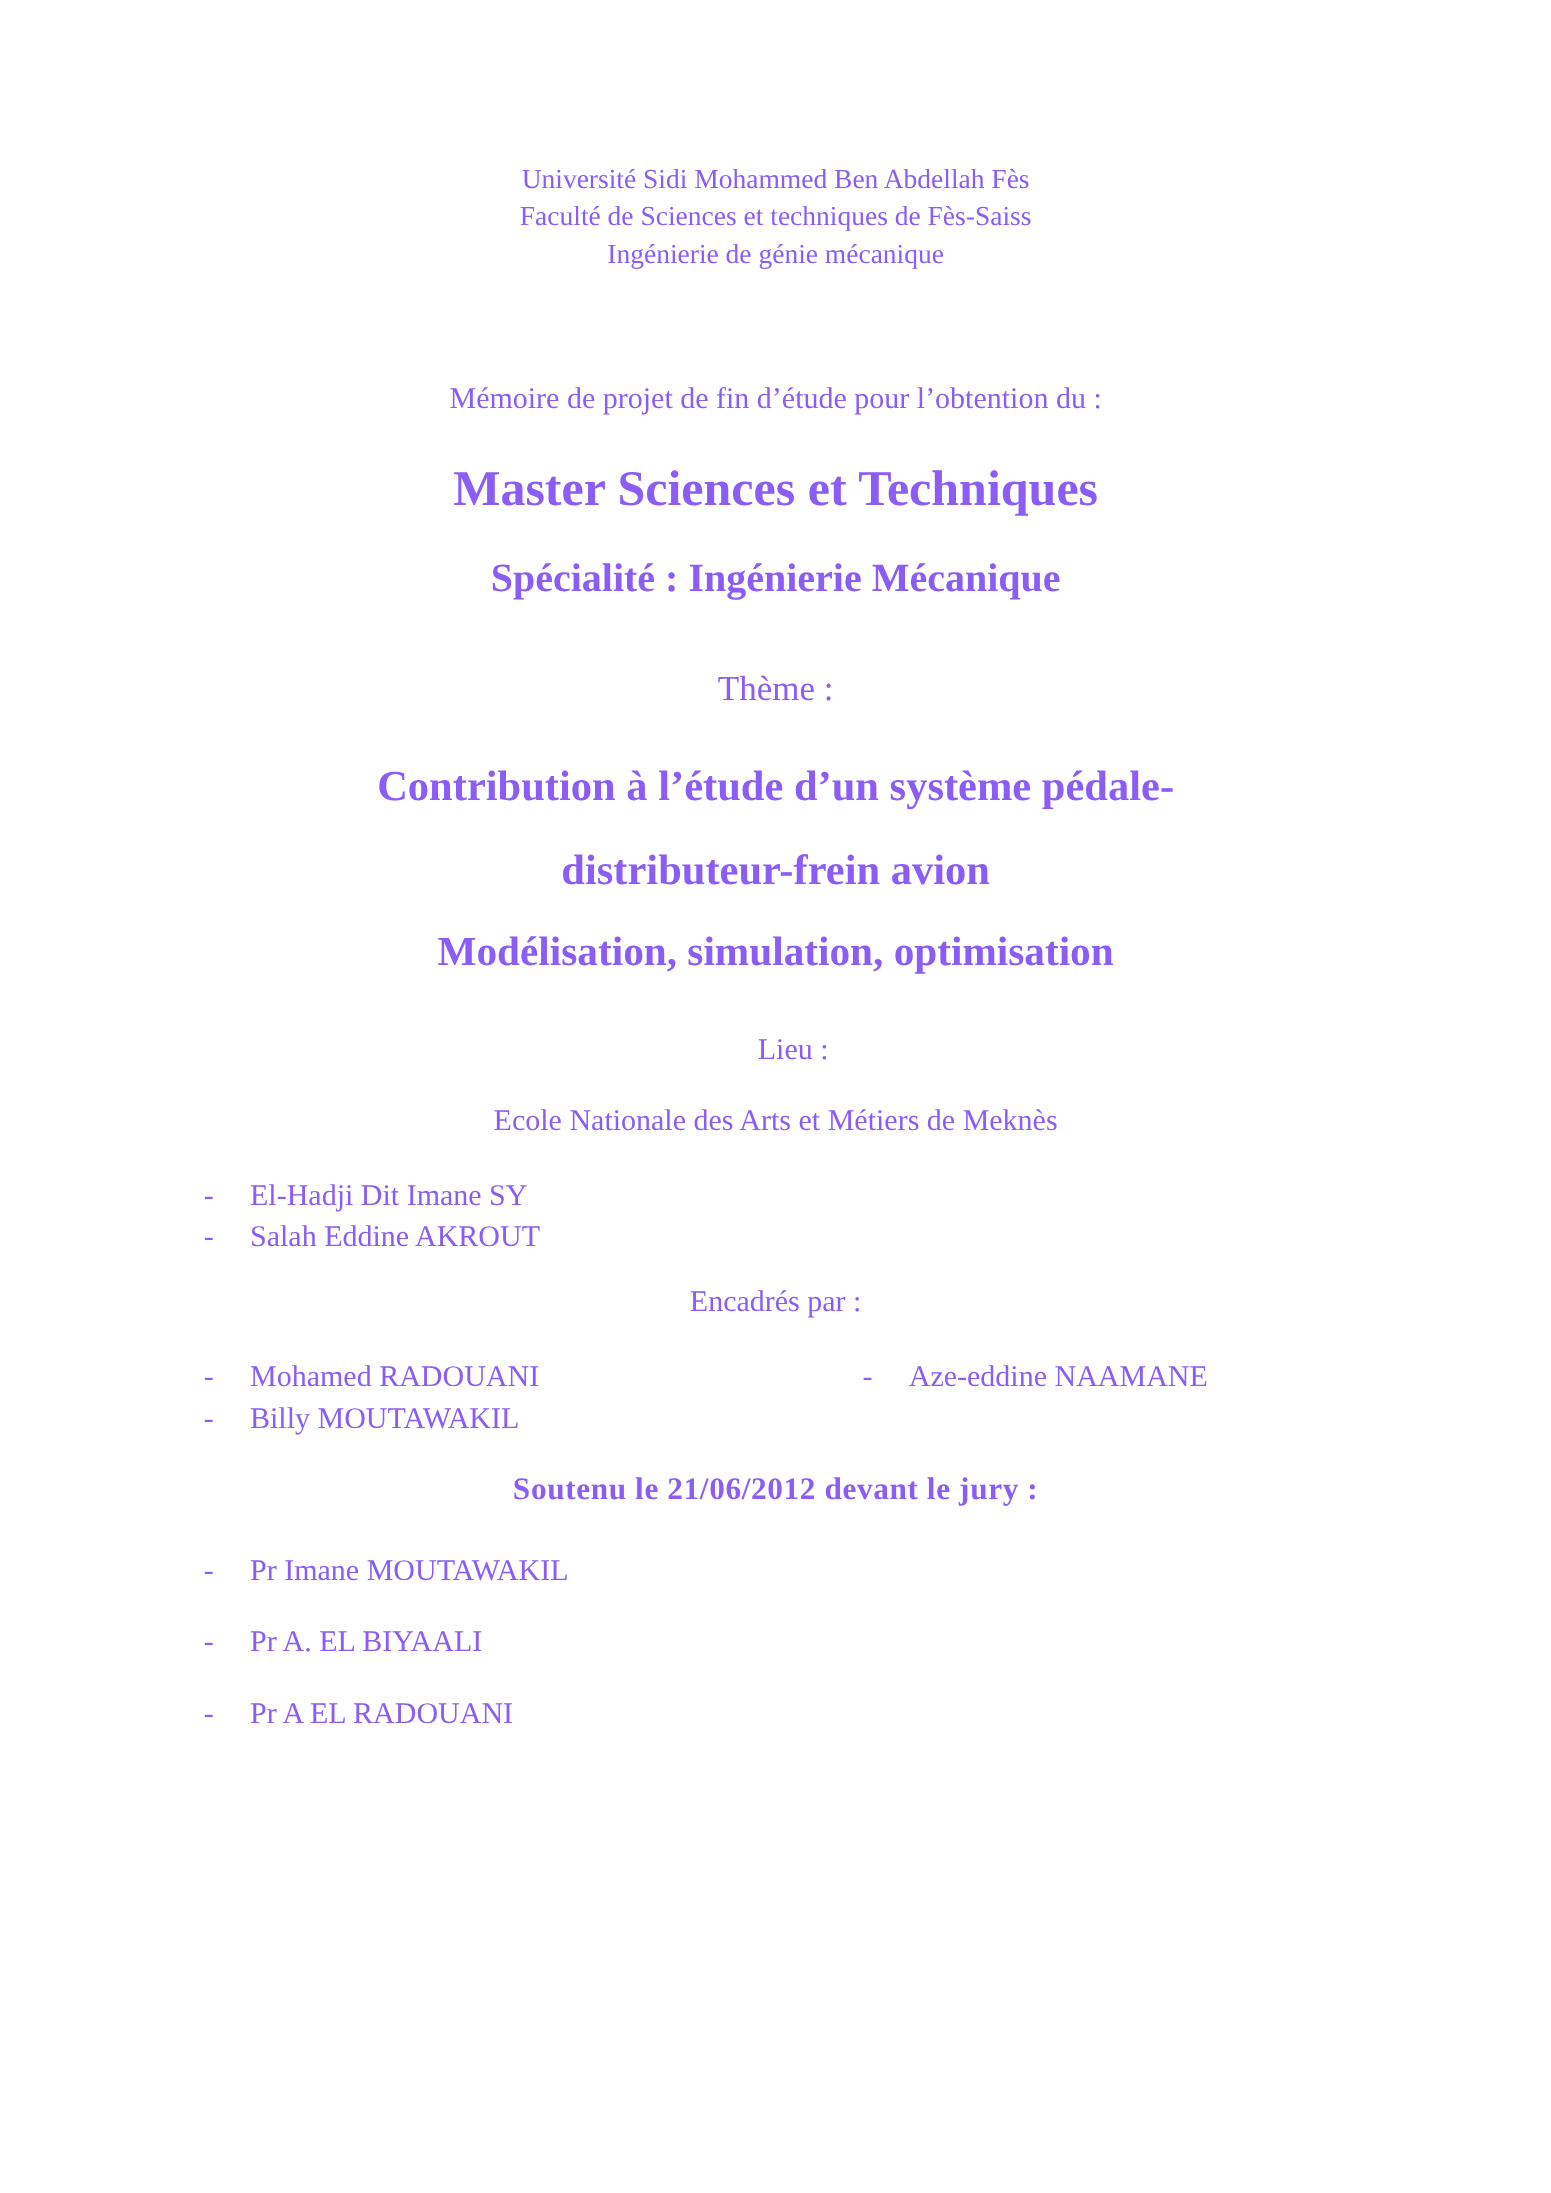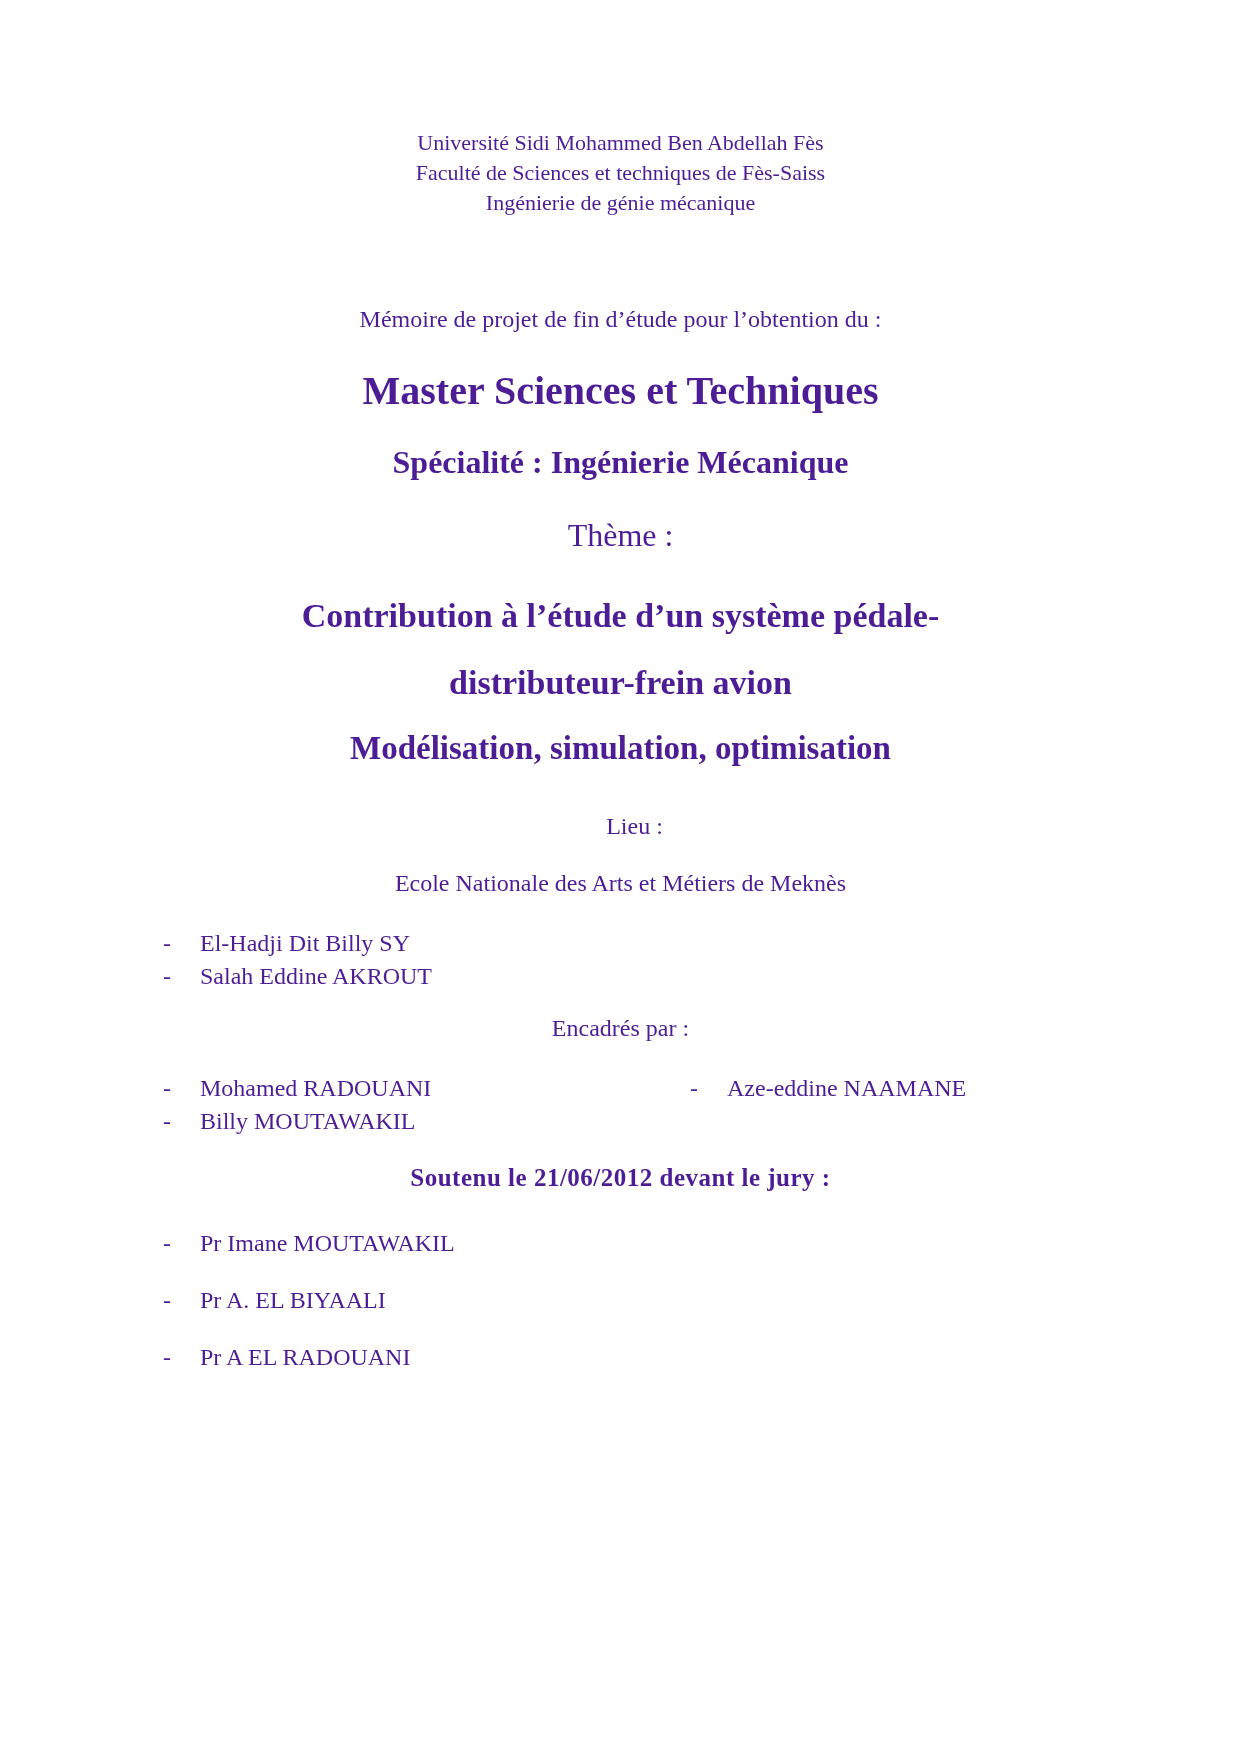--- a/index.html
+++ b/index.html
@@ -6,21 +6,21 @@
     margin: 0;
     padding: 0;
     background: #ffffff;
   }
   .page {
     position: relative;
     width: 1241px;
     height: 1754px;
     margin: 0 auto;
     background: #ffffff;
-    color: #4c1d95;
+    color: #8b5cf6;
     font-family: "Liberation Serif", "DejaVu Serif", serif;
     box-sizing: border-box;
     padding-top: 128px;
     overflow: hidden;
   }
   .center { text-align: center; }
 
   .header-block {
     font-size: 22px;
     line-height: 30px;
@@ -36,22 +36,22 @@
     font-size: 40px;
     font-weight: bold;
   }
   .degree-specialty {
     margin-top: 30px;
     font-size: 32px;
     font-weight: bold;
   }
 
   .theme-label {
-    margin-top: 36px;
-    font-size: 32px;
+    margin-top: 55px;
+    font-size: 28px;
   }
 
   .theme-title {
     margin-top: 28px;
     font-size: 34px;
     font-weight: bold;
     line-height: 67px;
     text-align: center;
   }
   .theme-subtitle {
@@ -152,21 +152,21 @@
   <div class="theme-subtitle center">Modélisation, simulation, optimisation</div>
 
   <div class="lieu-label center">Lieu :</div>
 
   <div class="lieu-value center">Ecole Nationale des Arts et Métiers de Meknès</div>
 
 
   <div class="name-list">
     <div class="name-row">
       <span class="marker">-</span>
-      <span>El-Hadji Dit Billy SY</span>
+      <span>El-Hadji Dit Imane SY</span>
     </div>
     <div class="name-row">
       <span class="marker">-</span>
       <span>Salah Eddine AKROUT</span>
     </div>
   </div>
 
   <div class="encadres-label center">Encadrés par :</div>
 
   <div class="supervisors">

